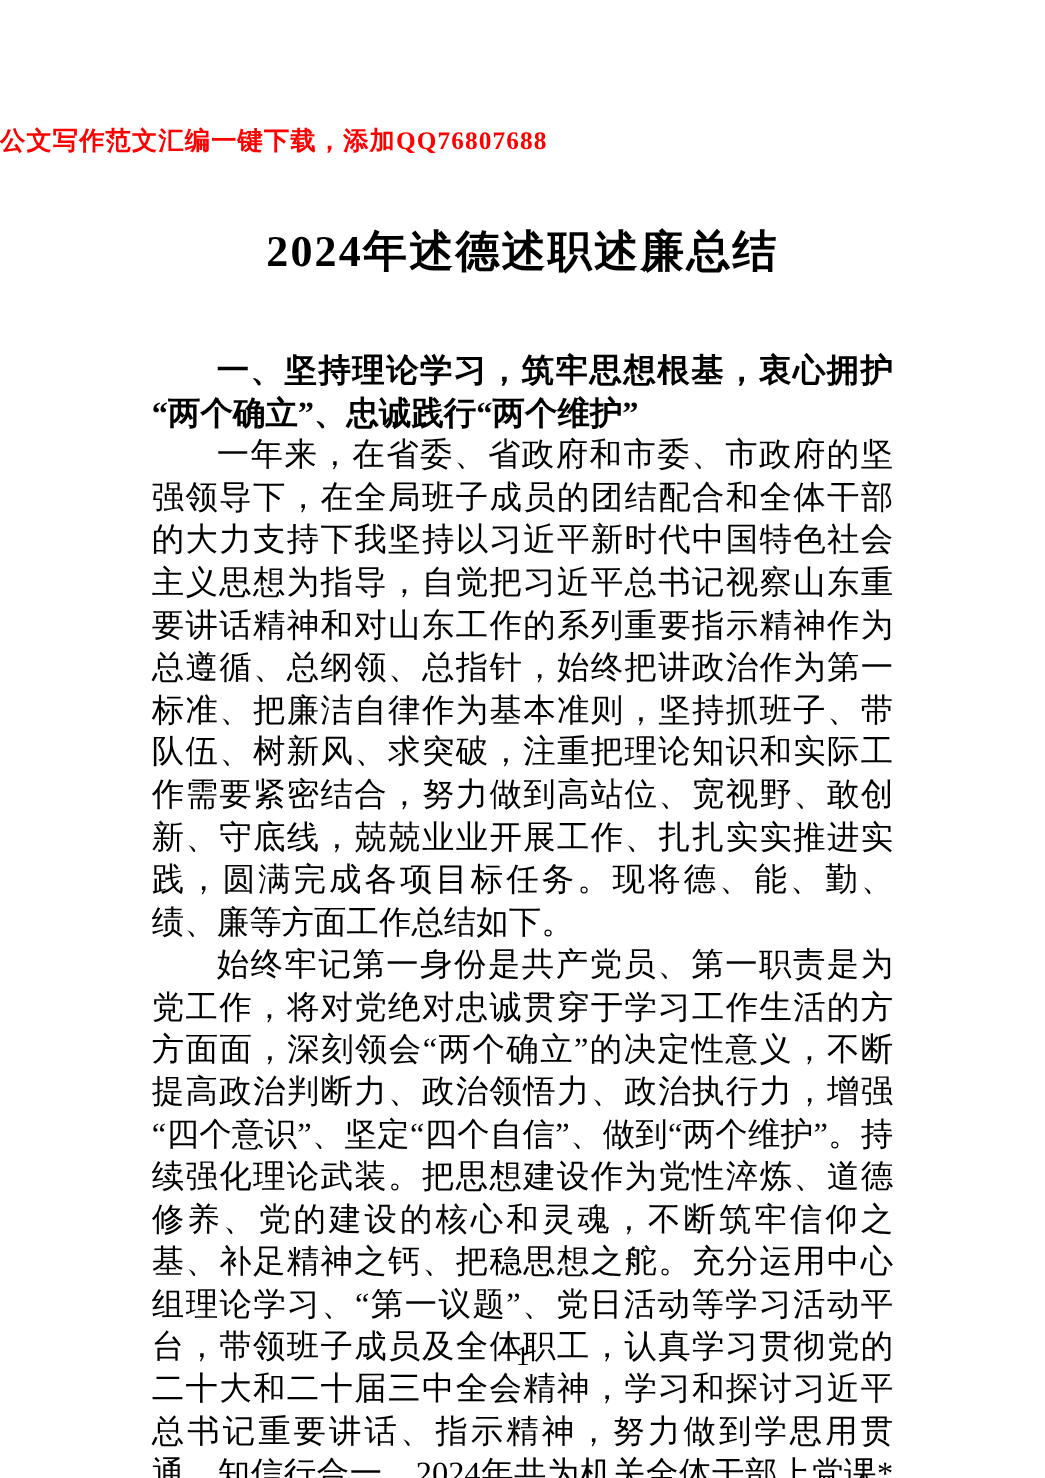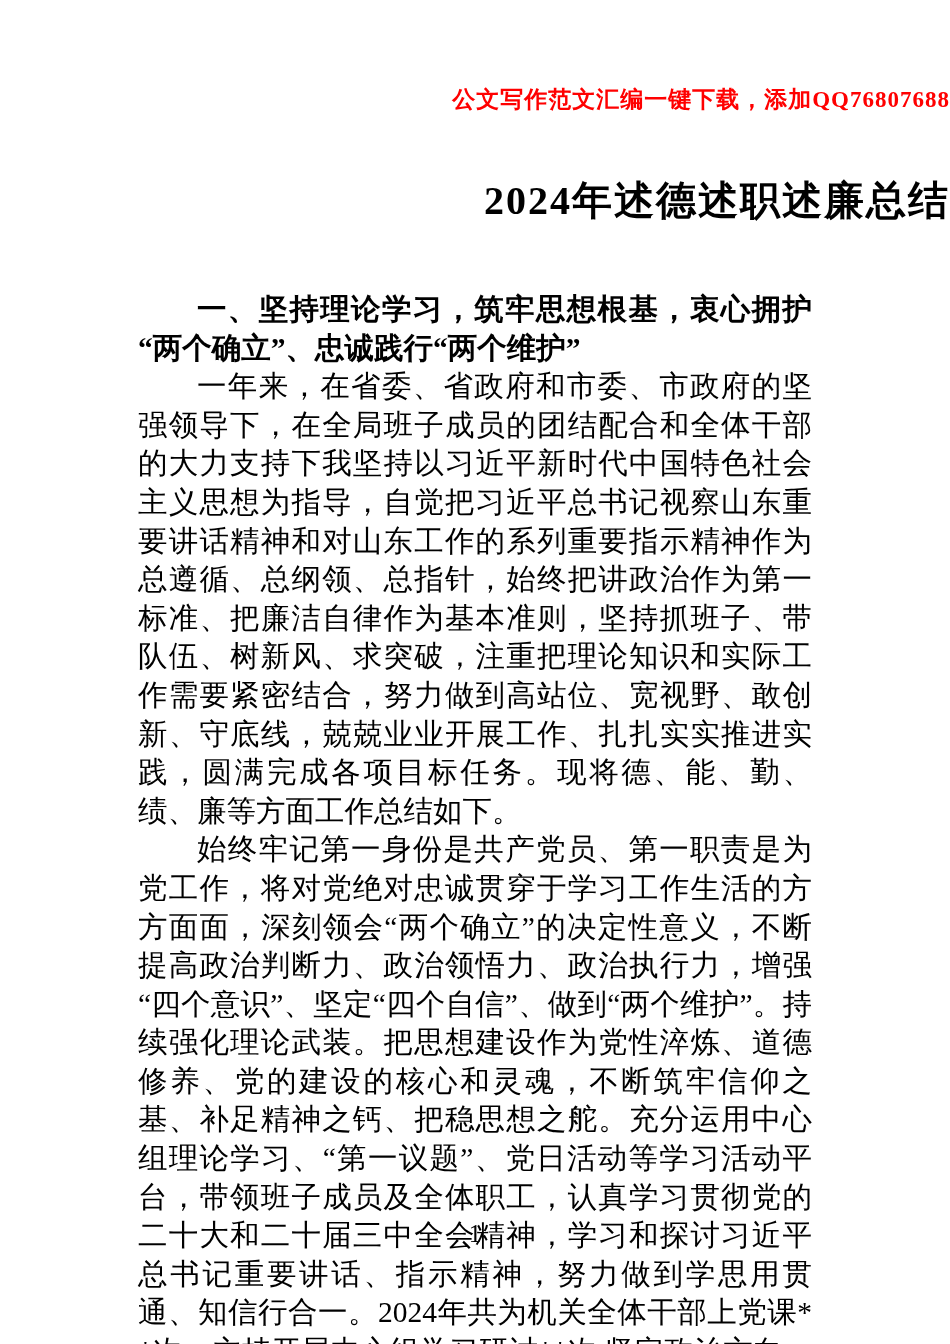--- a/index.html
+++ b/index.html
@@ -12,29 +12,29 @@
     width: 950px;
     height: 1344px;
     margin: 0 auto;
     background: #ffffff;
     font-family: "Liberation Serif", "DejaVu Serif", serif;
     color: #000000;
     overflow: hidden;
     box-sizing: border-box;
   }
   .header-notice {
-    padding-top: 84px;
-    text-align: right;
+    padding-top: 112px;
+    text-align: left;
     font-size: 23px;
     font-weight: bold;
     letter-spacing: 1px;
   }
   .doc-title {
     margin-top: 58px;
-    text-align: right;
+    text-align: center;
     font-size: 40px;
     font-weight: bold;
     letter-spacing: 2px;
   }
   .doc-body {
     margin: 62px 138px 0 138px;
     font-size: 29.5px;
     line-height: 38.6px;
     text-align: justify;
   }

